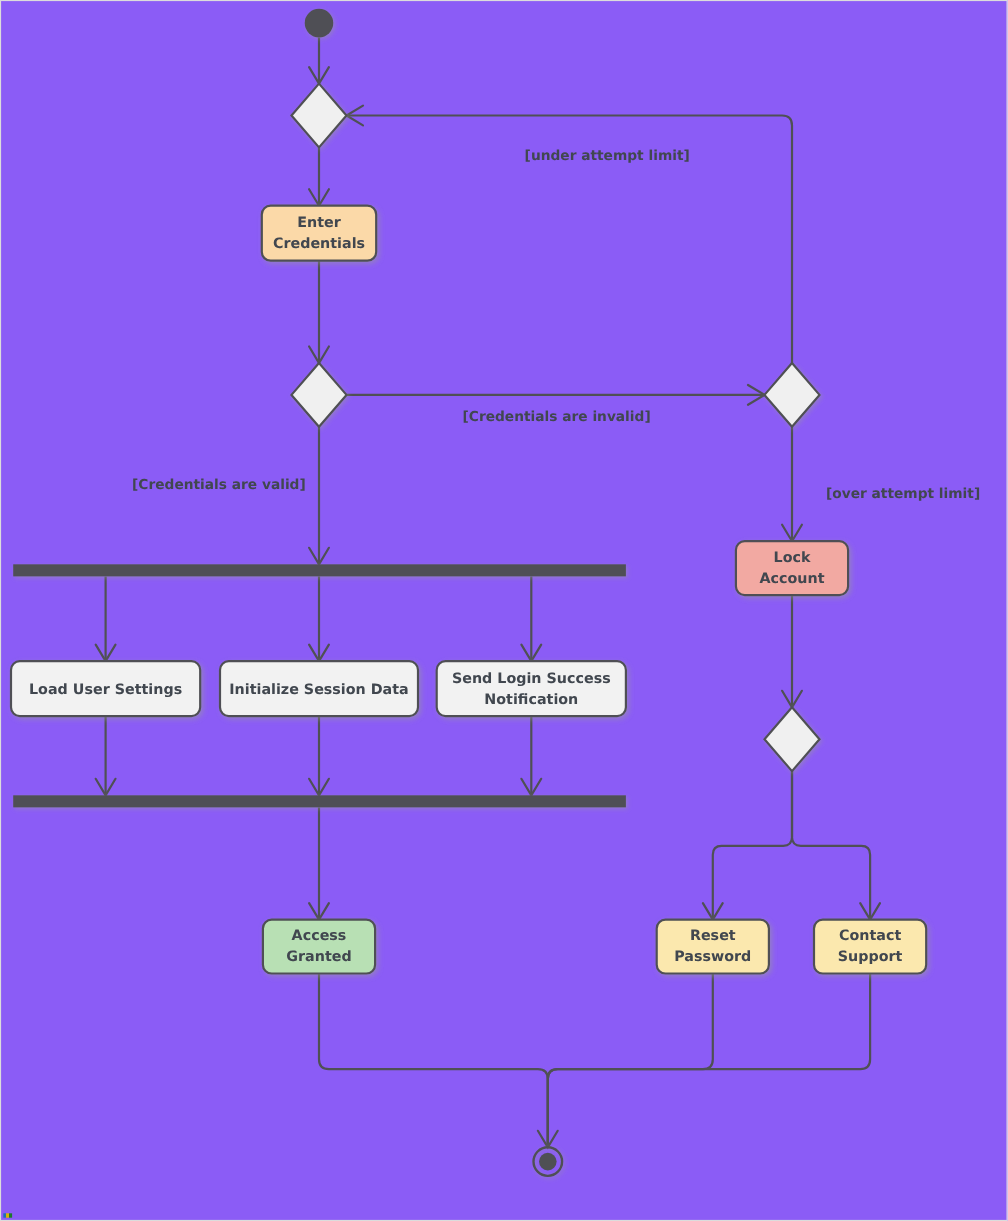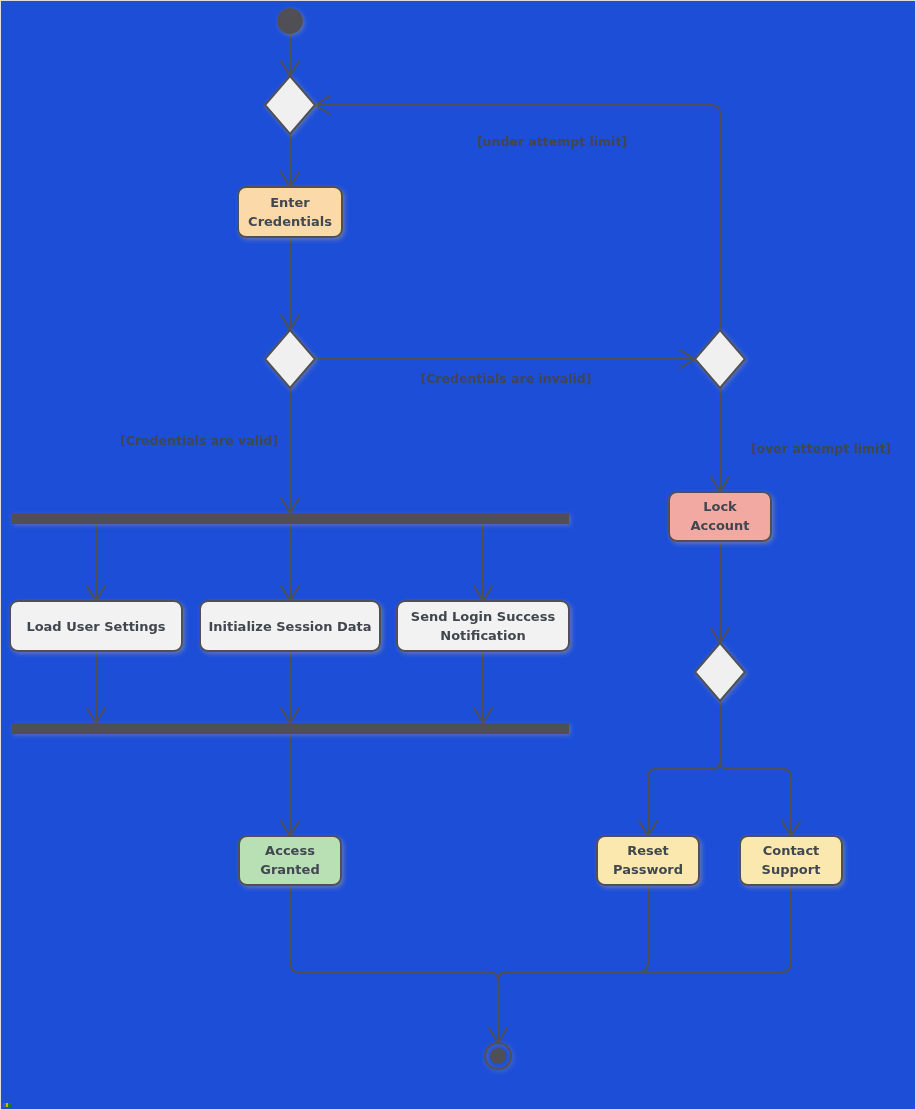--- a/index.html
+++ b/index.html
@@ -8,21 +8,21 @@
     padding: 0;
     background: #ffffff;
   }
   body {
     font-family: "DejaVu Sans", sans-serif;
   }
   #diagram-root {
     position: relative;
     width: 916px;
     height: 1110px;
-    background: #1d4ed8;
+    background: #8b5cf6;
     border: 1px solid #dcdcdc;
     box-sizing: border-box;
     overflow: hidden;
   }
   #diagram-svg {
     position: absolute;
     left: 0;
     top: 0;
     width: 916px;
     height: 1110px;

